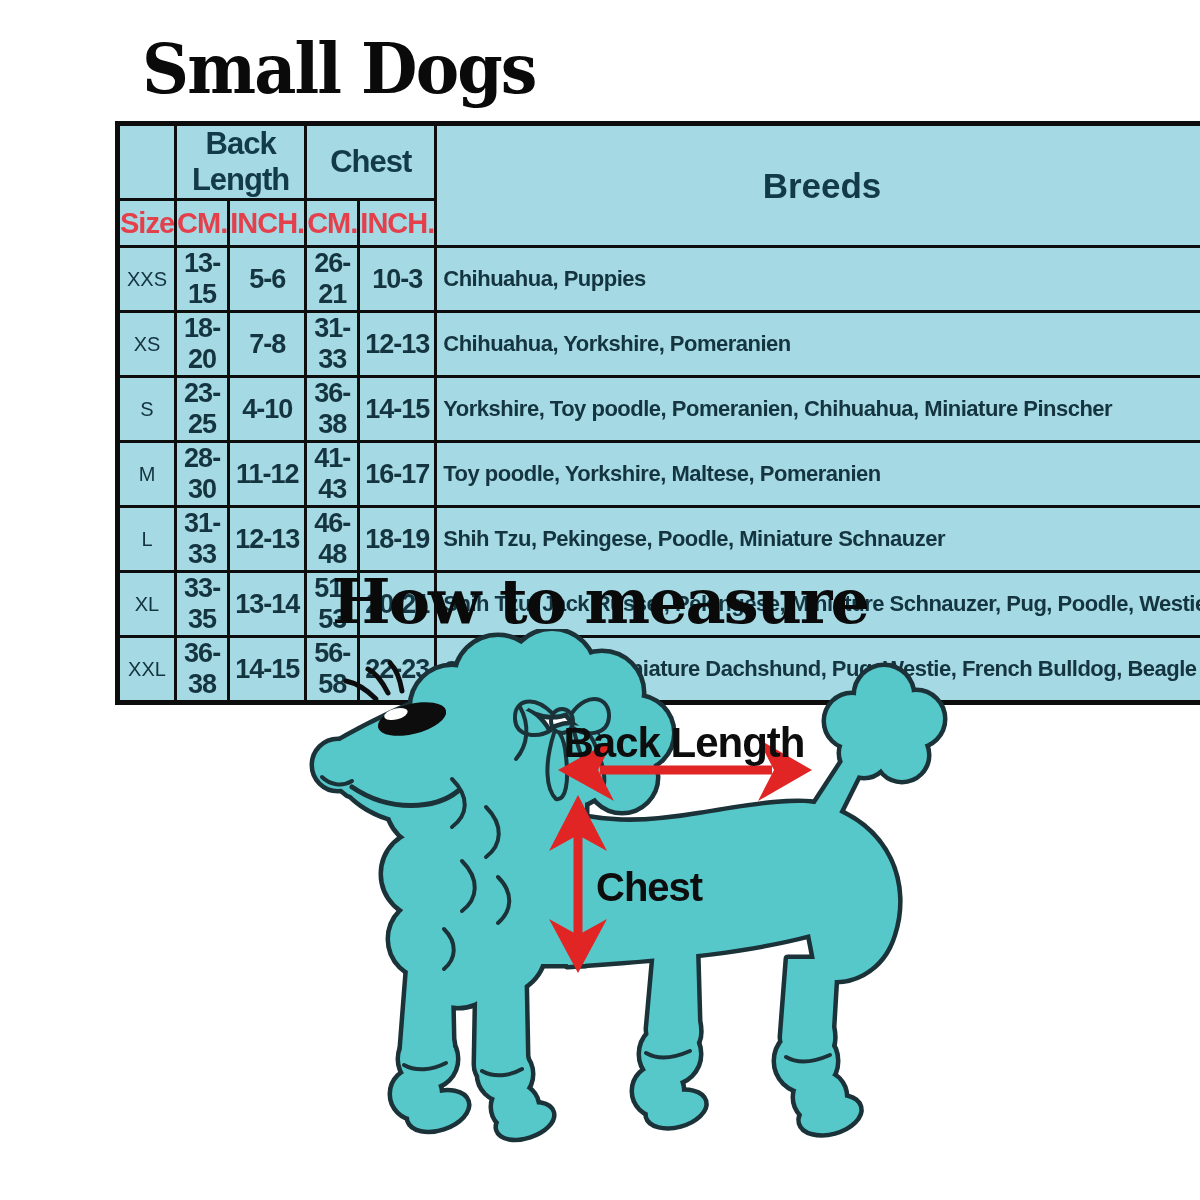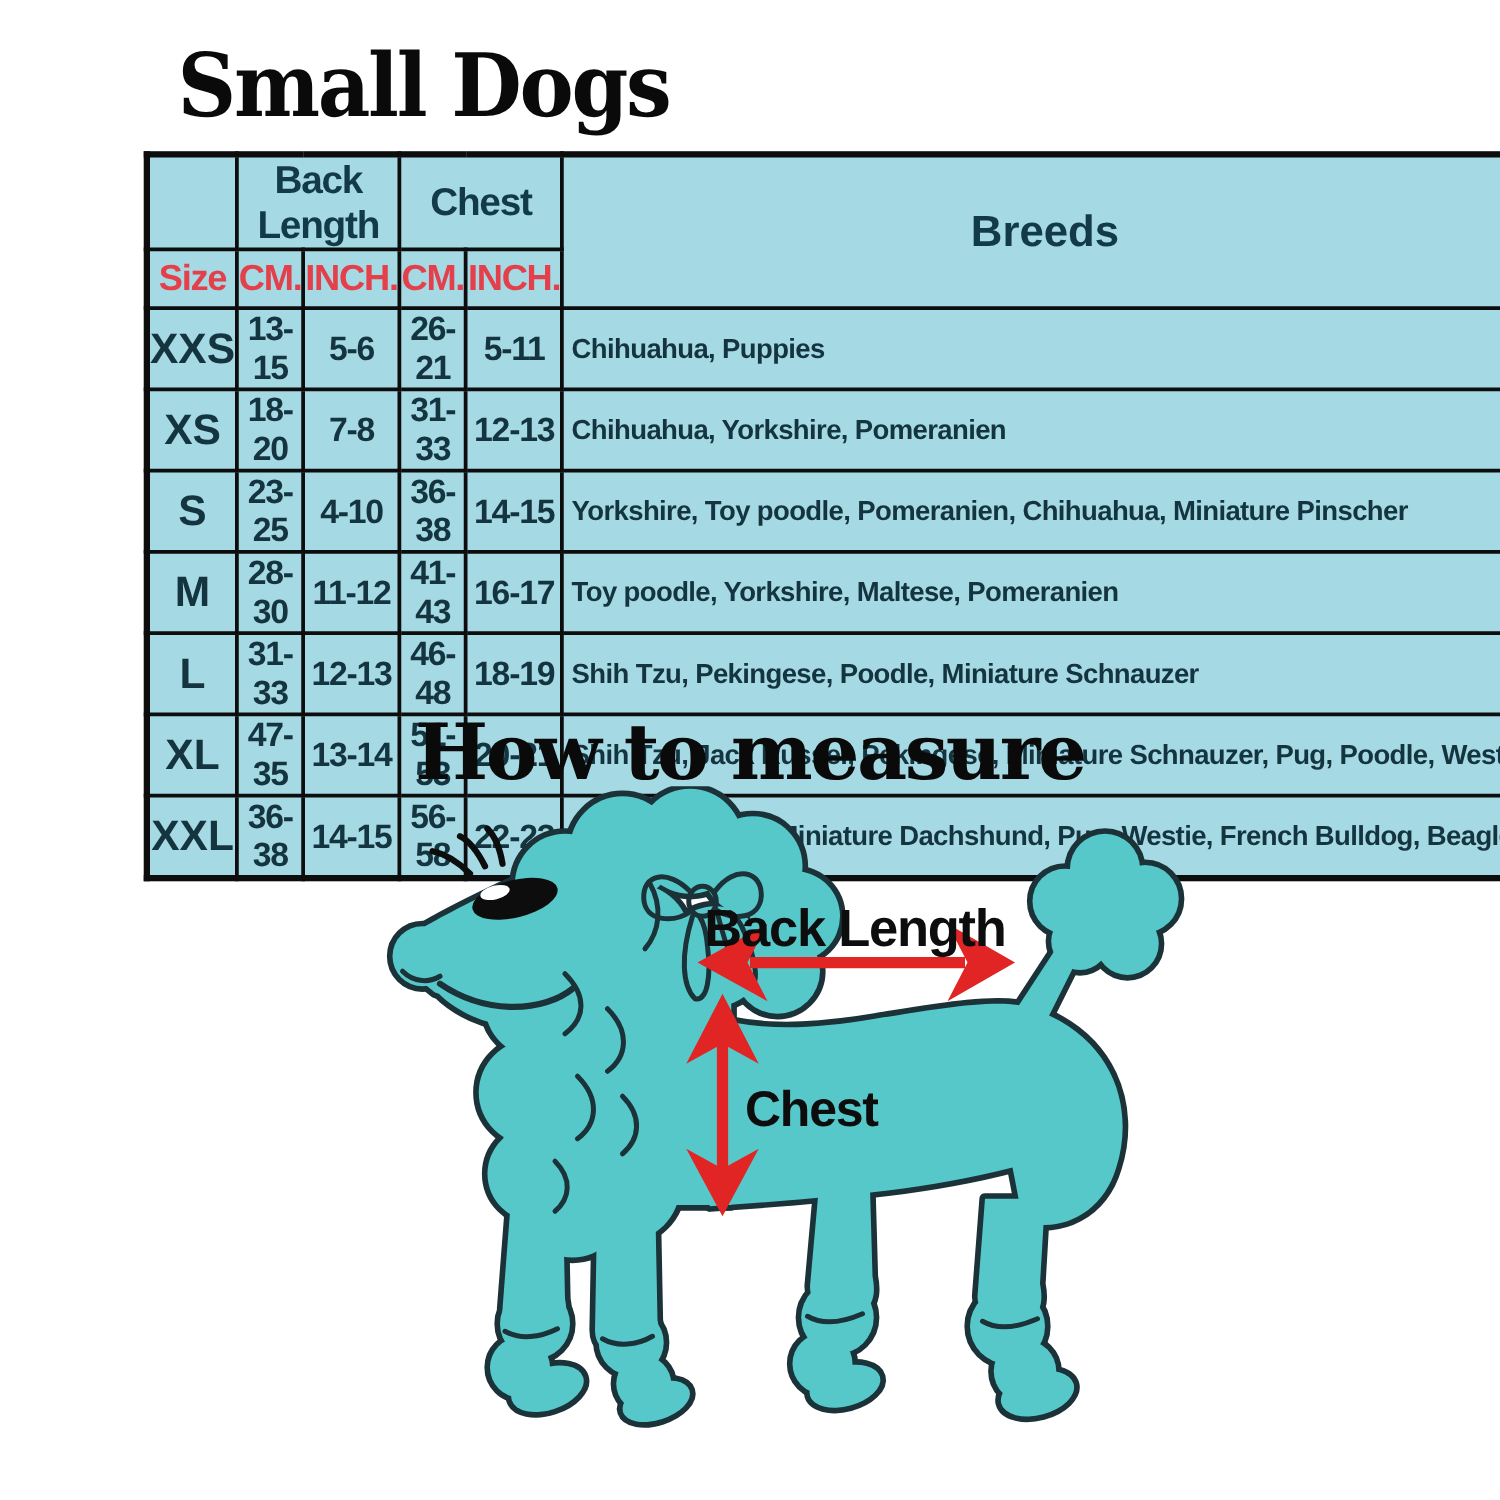--- a/index.html
+++ b/index.html
@@ -23,21 +23,21 @@
     border-collapse:collapse; background:#A5D9E4;
     border:5px solid #0d0d0d; table-layout:fixed;
   }
   #size-table td { border:3px solid #0d0d0d; padding:0; text-align:center; vertical-align:middle; overflow:hidden; }
   #size-table .h1 td { height:50px; }
   #size-table .h2 td { height:44px;text-align:center; }
   #size-table .dr td { height:40px; }
   .grp  { color:#123a49; font-size:31px; font-weight:bold; letter-spacing:-1px; }
   .breeds-hdr { color:#123a49; font-size:35px; font-weight:bold; letter-spacing:0; }
   .sub  { color:#e4404c; font-size:29px; font-weight:bold; letter-spacing:-1px; }
-  .sizecell { color:#14343f; font-size:34px; font-weight:bold; }
+  .sizecell { color:#14343f; font-size:20px; font-weight:normal; }
   .num  { color:#14343f; font-size:27px; font-weight:bold; letter-spacing:-1px; }
   .breedcell { color:#14343f; font-size:22px; font-weight:bold; text-align:left !important;
                padding-left:6px !important; white-space:nowrap; letter-spacing:-0.5px; }
 
   
   #diagram { position:absolute; left:0; top:598px; width:1200px; height:548px; }
   .arrow-label { font-family:"Liberation Sans", sans-serif; font-weight:bold; fill:#0d0d0d; letter-spacing:-1px; }
 
   
   #footnote { position:absolute; left:28px; top:1114px; color:#000; font-size:34px; line-height:41px; letter-spacing:-0.5px; }
@@ -70,21 +70,21 @@
       <td class="sub">CM.</td>
       <td class="sub">INCH.</td>
       <td class="sub">CM.</td>
       <td class="sub">INCH.</td>
     </tr>
     <tr class="dr">
       <td class="sizecell">XXS</td>
       <td class="num">13-15</td>
       <td class="num">5-6</td>
       <td class="num">26-21</td>
-      <td class="num">5-11</td>
+      <td class="num">10-3</td>
       <td class="breedcell">Chihuahua, Puppies</td>
     </tr>
     <tr class="dr">
       <td class="sizecell">XS</td>
       <td class="num">18-20</td>
       <td class="num">7-8</td>
       <td class="num">31-33</td>
       <td class="num">12-13</td>
       <td class="breedcell">Chihuahua, Yorkshire, Pomeranien</td>
     </tr>
@@ -107,21 +107,21 @@
     <tr class="dr">
       <td class="sizecell">L</td>
       <td class="num">31-33</td>
       <td class="num">12-13</td>
       <td class="num">46-48</td>
       <td class="num">18-19</td>
       <td class="breedcell">Shih Tzu, Pekingese, Poodle, Miniature Schnauzer</td>
     </tr>
     <tr class="dr">
       <td class="sizecell">XL</td>
-      <td class="num">47-35</td>
+      <td class="num">33-35</td>
       <td class="num">13-14</td>
       <td class="num">51-53</td>
       <td class="num">20-21</td>
       <td class="breedcell">Shih Tzu, Jack Russel, Pekingese, Miniature Schnauzer, Pug, Poodle, Westie</td>
     </tr>
     <tr class="dr">
       <td class="sizecell">XXL</td>
       <td class="num">36-38</td>
       <td class="num">14-15</td>
       <td class="num">56-58</td>

